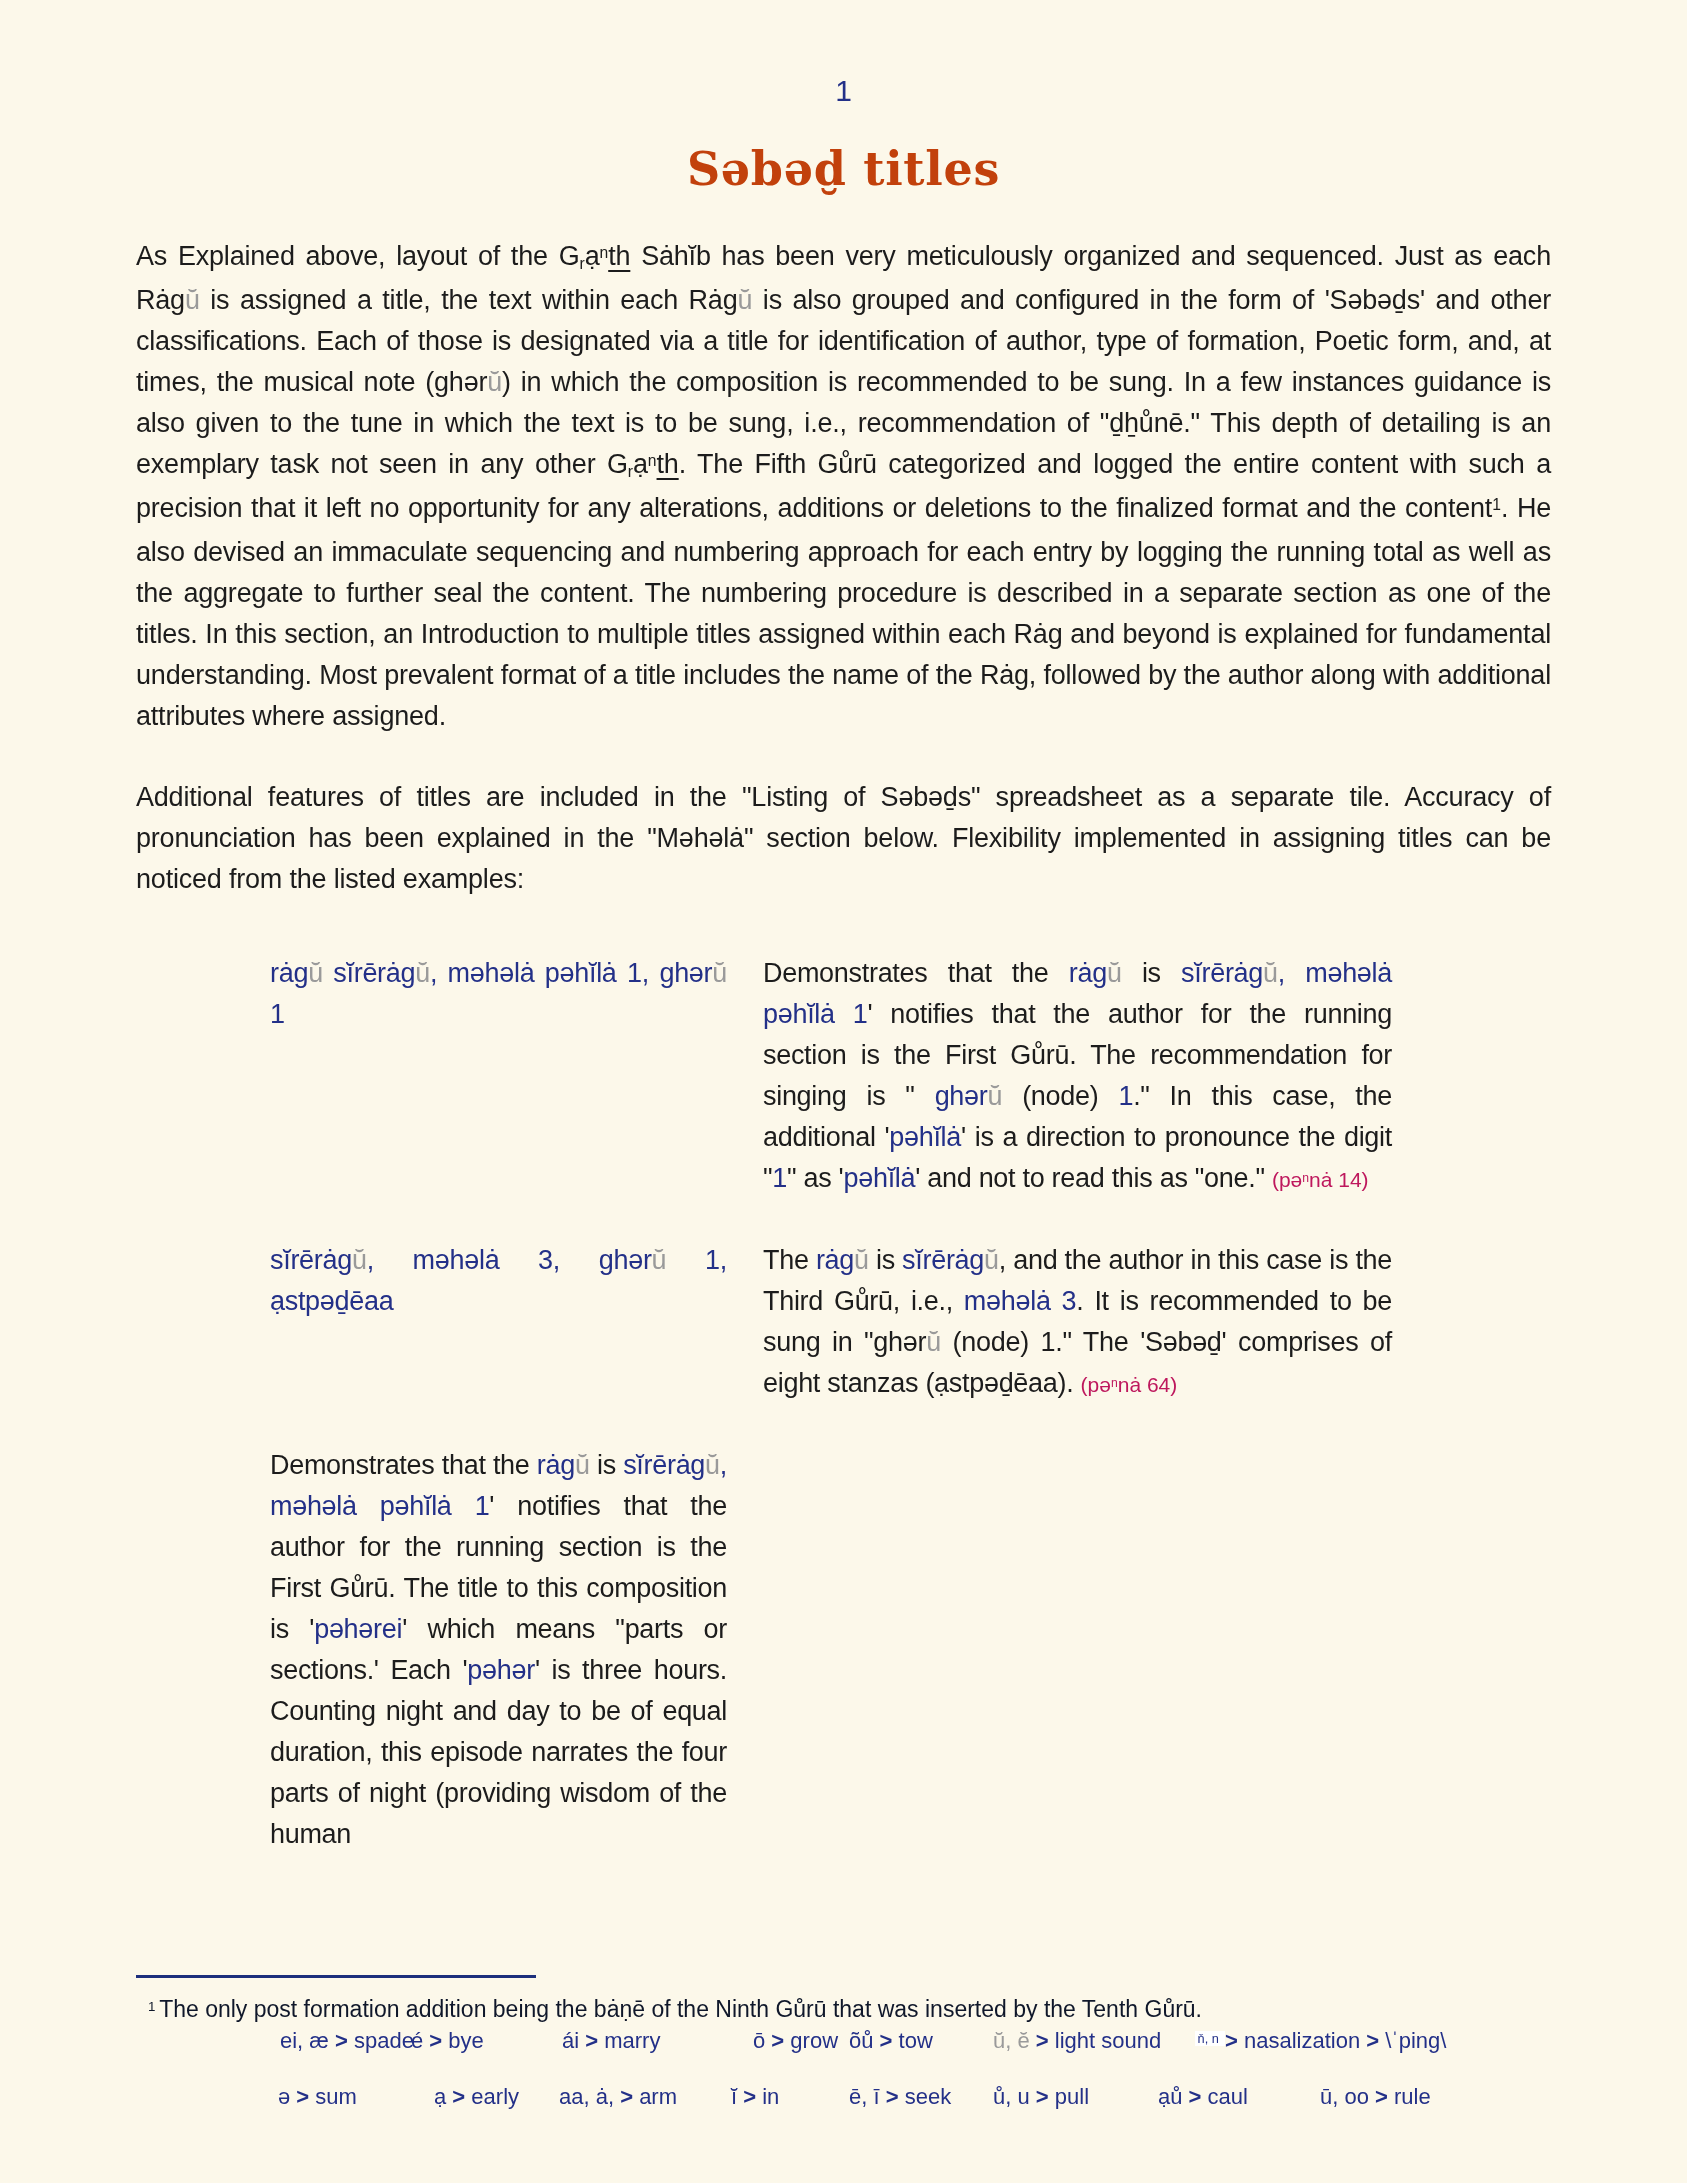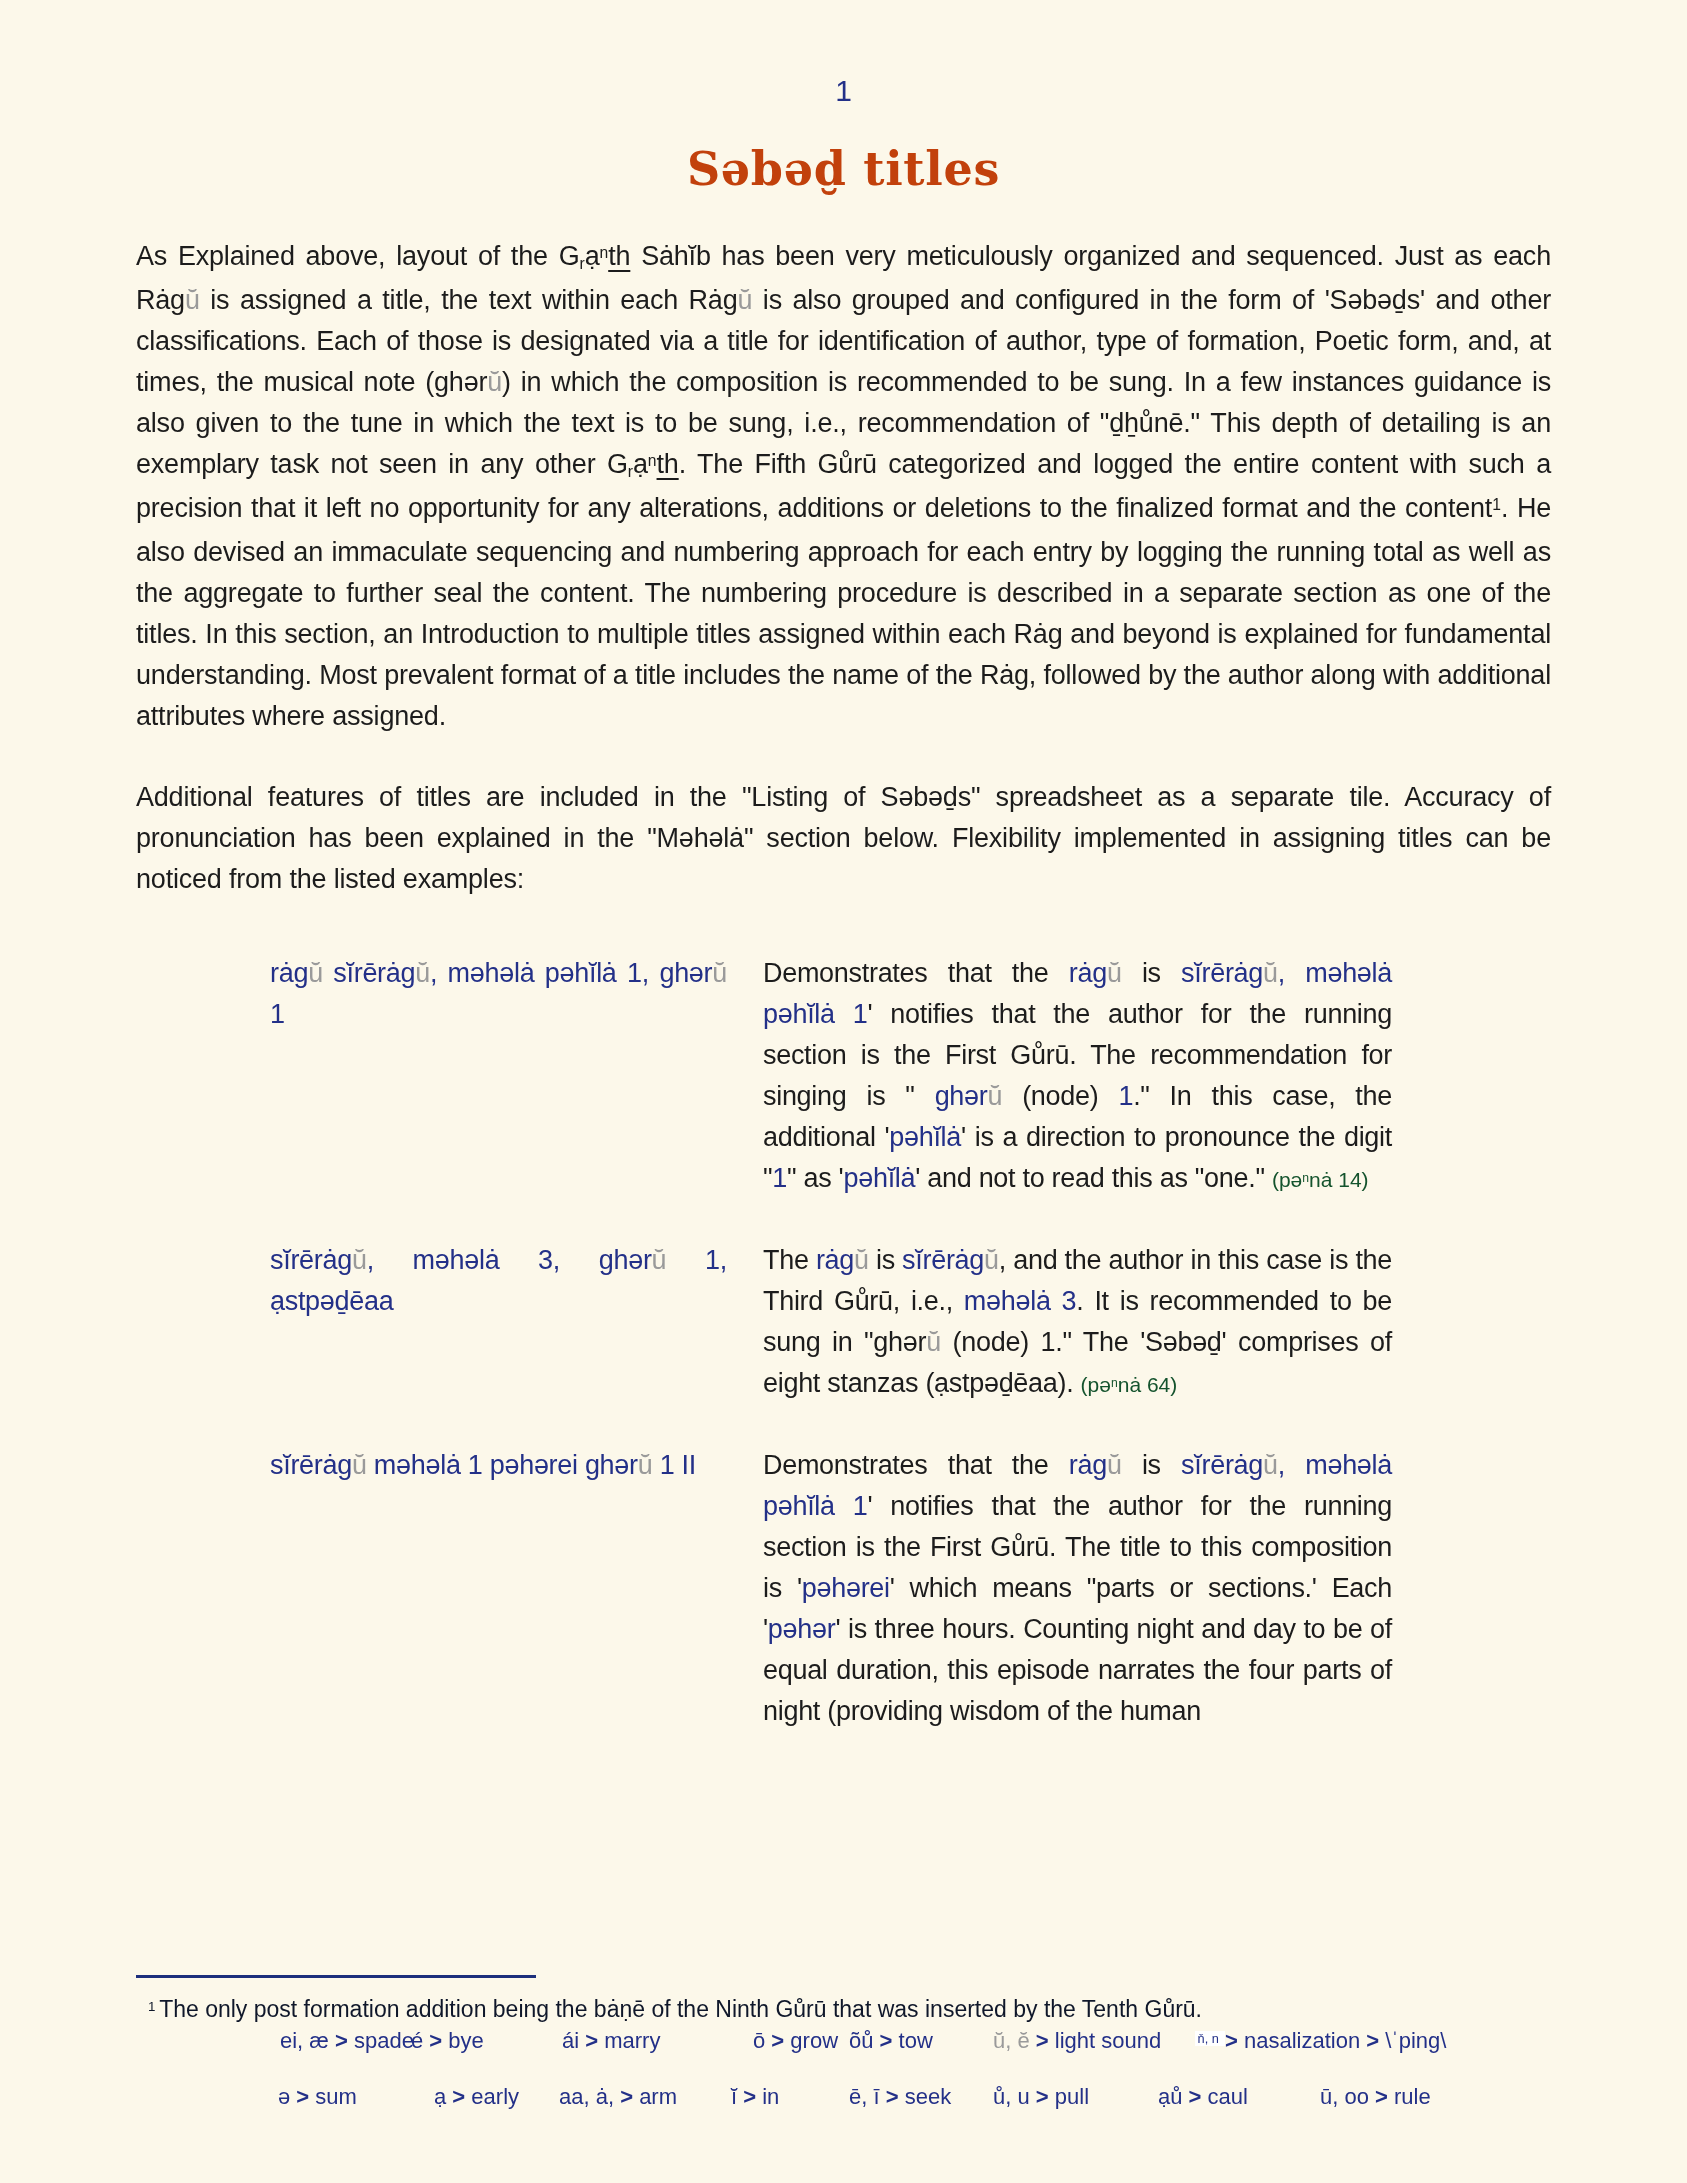--- a/index.html
+++ b/index.html
@@ -44,21 +44,21 @@
     padding-left:134px;
     gap:36px;
   }
   .ex-title,.ex-desc{
     font-size:27px;
     line-height:41px;
     text-align:justify;
     letter-spacing:-0.3px;
   }
   .ex-title{color:#233088;}
-  .pref{font-size:21px;color:#14532d;white-space:nowrap;letter-spacing:0;}
+  .pref{font-size:21px;color:#be185d;white-space:nowrap;letter-spacing:0;}
   
   .b{color:#233088;}
   .g{color:#9a9a9a;}
   .bd{font-weight:700;}
   .u{text-decoration:underline;text-decoration-thickness:1.7px;text-underline-offset:4.6px;}
   .sup{font-size:58%;position:relative;top:-0.45em;letter-spacing:0;}
   .sub{font-size:58%;position:relative;top:0.25em;letter-spacing:0;}
   .hl{background:#ffffff;padding:0 2.6px;}
   
   .footer{position:absolute;left:136px;top:1975px;width:1416px;}
@@ -96,21 +96,20 @@
 
   <p class="body"><span>Additional features of titles are included in the "Listing of Səbəḏs" spreadsheet as a separate tile. Accuracy of pronunciation has been explained in the "Məhəlȧ" section below. Flexibility implemented in assigning titles can be noticed from the listed examples:</span></p>
 
   <div class="examples">
     <div class="ex-title"><span class="b">rȧg</span><span class="g">ŭ</span><span class="b"> sĭrērȧg</span><span class="g">ŭ</span><span class="b">, məhəlȧ pəhĭlȧ 1, ghər</span><span class="g">ŭ</span><span class="b"> 1</span></div>
     <div class="ex-desc"><span><span>Demonstrates that the </span><span class="b">rȧg</span><span class="g">ŭ</span><span> is </span><span class="b">sĭrērȧg</span><span class="g">ŭ</span><span class="b">, məhəlȧ pəhĭlȧ 1</span><span>' notifies that the author for the running section is the First Gůrū. The recommendation for singing is " </span><span class="b">ghər</span><span class="g">ŭ</span><span> (node) </span><span class="b">1</span><span>." In this case, the additional '</span><span class="b">pəhĭlȧ</span><span>' is a direction to pronounce the digit "</span><span class="b">1</span><span>" as '</span><span class="b">pəhĭlȧ</span><span>' and not to read this as "one."  </span></span><span class="pref"><span>(pə</span><span class="sup">n</span><span>nȧ 14)</span></span></div>
 
     <div class="ex-title"><span class="b">sĭrērȧg</span><span class="g">ŭ</span><span class="b">, məhəlȧ 3, ghər</span><span class="g">ŭ</span><span class="b"> 1, ạstpəḏēaa</span></div>
     <div class="ex-desc"><span><span>The </span><span class="b">rȧg</span><span class="g">ŭ</span><span> is </span><span class="b">sĭrērȧg</span><span class="g">ŭ</span><span>, and the author in this case is the Third Gůrū, i.e., </span><span class="b">məhəlȧ 3</span><span>. It is recommended to be sung in "ghər</span><span class="g">ŭ</span><span> (node) 1." The 'Səbəḏ' comprises of eight stanzas (ạstpəḏēaa).  </span></span><span class="pref"><span>(pə</span><span class="sup">n</span><span>nȧ 64)</span></span></div>
 
-    <div class="ex-title"><span class="b">sĭrērȧg</span><span class="g">ŭ</span><span class="b"> məhəlȧ 1 pəhərei ghər</span><span class="g">ŭ</span><span class="b"> 1 II</span></div>
     <div class="ex-desc"><span><span>Demonstrates that the </span><span class="b">rȧg</span><span class="g">ŭ</span><span> is </span><span class="b">sĭrērȧg</span><span class="g">ŭ</span><span class="b">, məhəlȧ pəhĭlȧ 1</span><span>' notifies that the author for the running section is the First Gůrū. The title to this composition is '</span><span class="b">pəhərei</span><span>' which means "parts or sections.' Each '</span><span class="b">pəhər</span><span>' is three hours. Counting night and day to be of equal duration, this episode narrates the four parts of night (providing wisdom of the human</span></span><span class="pref"></span></div>
   </div>
 
   <div class="footer">
     <div class="rule"></div>
     <p class="fn"><span class="sup">1 </span><span>The only post formation addition being the bȧṇē of the Ninth Gůrū that was inserted by the Tenth Gůrū.</span></p>
 
     <div class="pron pron-r2">
       <span class="cell"><span>ei, æ </span><span class="bd">&gt;</span><span> spade</span></span>
       <span class="cell"><span>é </span><span class="bd">&gt;</span><span> bye</span></span>

